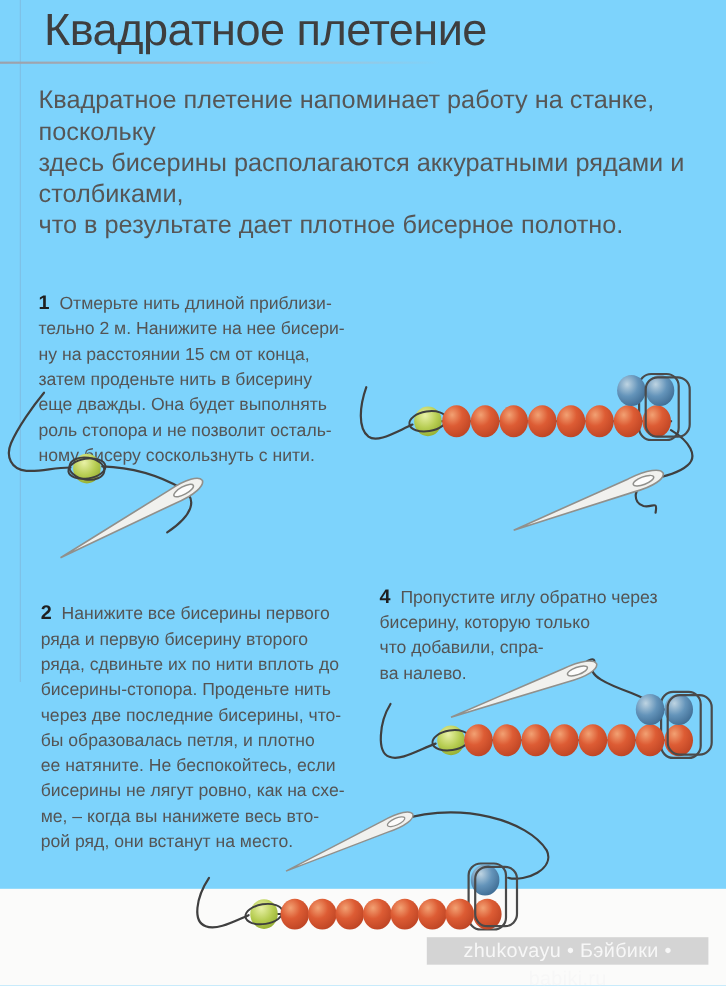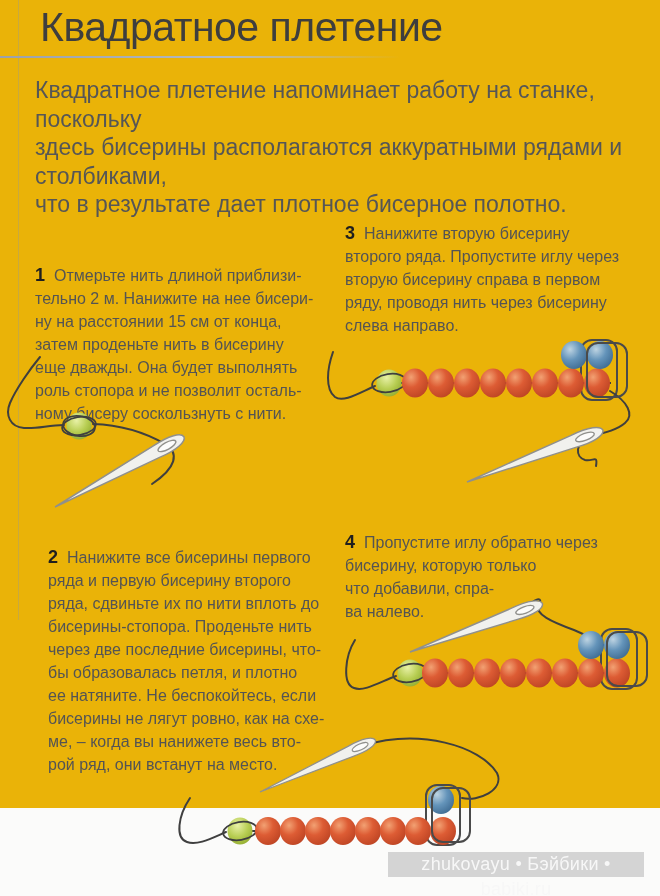--- a/index.html
+++ b/index.html
@@ -2,21 +2,21 @@
 <html><head>
 <meta charset="utf-8">
 <style>
   html,body{margin:0;padding:0;}
   body{
     width:660px;height:896px;
     background:#fbfbfa;
     font-family:"Liberation Sans", sans-serif;
     overflow:hidden;
   }
-  .page{position:relative;width:660px;height:808px;background:#eab308;}
+  .page{position:relative;width:660px;height:808px;background:#7dd3fc;}
   .scan-edge{
     position:absolute;left:18px;top:0;width:1px;height:620px;
     background:rgba(130,148,178,0.32);
   }
   .title{
     position:absolute;left:40px;top:4px;margin:0;
     font-size:41px;font-weight:400;letter-spacing:-0.5px;
     color:#3e3e3e;white-space:nowrap;
   }
   .title-rule{
@@ -31,21 +31,21 @@
   .step{
     position:absolute;margin:0;
     font-size:16px;line-height:23px;color:#545454;
   }
   .step .num{
     font-size:18px;font-weight:700;color:#1f1f1f;margin-right:9px;
   }
   .step .stext{white-space:pre-line;}
   .step-1{left:35px;top:222px;width:308px;margin-top:42px;}
   .step-3{left:345px;top:222px;width:308px;}
-  .step-2{left:48px;top:546px;width:308px;}
+  .step-2{left:37px;top:546px;width:308px;}
   .step-4{left:345px;top:531px;width:308px;}
   .illus{position:absolute;}
   .illus-1{left:0;top:355px;}
   .illus-3{left:325px;top:337px;}
   .illus-4{left:330px;top:588px;}
   .illus-2{left:130px;top:728px;}
   .watermark{
     position:absolute;left:388px;top:852px;width:256px;height:25px;
     background:#d4d4d4;color:#f7f7f7;
     font-size:18px;line-height:25px;text-align:center;
@@ -92,25 +92,20 @@
 что в результате дает плотное бисерное полотно.</p>
 
   <p class="step step-1"><b class="num">1</b><span class="stext">Отмерьте нить длиной приблизи-
 тельно 2 м. Нанижите на нее бисери-
 ну на расстоянии 15 см от конца,
 затем проденьте нить в бисерину
 еще дважды. Она будет выполнять
 роль стопора и не позволит осталь-
 ному бисеру соскользнуть с нити.</span></p>
 
-  <p class="step step-3"><b class="num">3</b><span class="stext">Нанижите вторую бисерину
-второго ряда. Пропустите иглу через
-вторую бисерину справа в первом
-ряду, проводя нить через бисерину
-слева направо.</span></p>
 
   <p class="step step-2"><b class="num">2</b><span class="stext">Нанижите все бисерины первого
 ряда и первую бисерину второго
 ряда, сдвиньте их по нити вплоть до
 бисерины-стопора. Проденьте нить
 через две последние бисерины, что-
 бы образовалась петля, и плотно
 ее натяните. Не беспокойтесь, если
 бисерины не лягут ровно, как на схе-
 ме, – когда вы нанижете весь вто-

